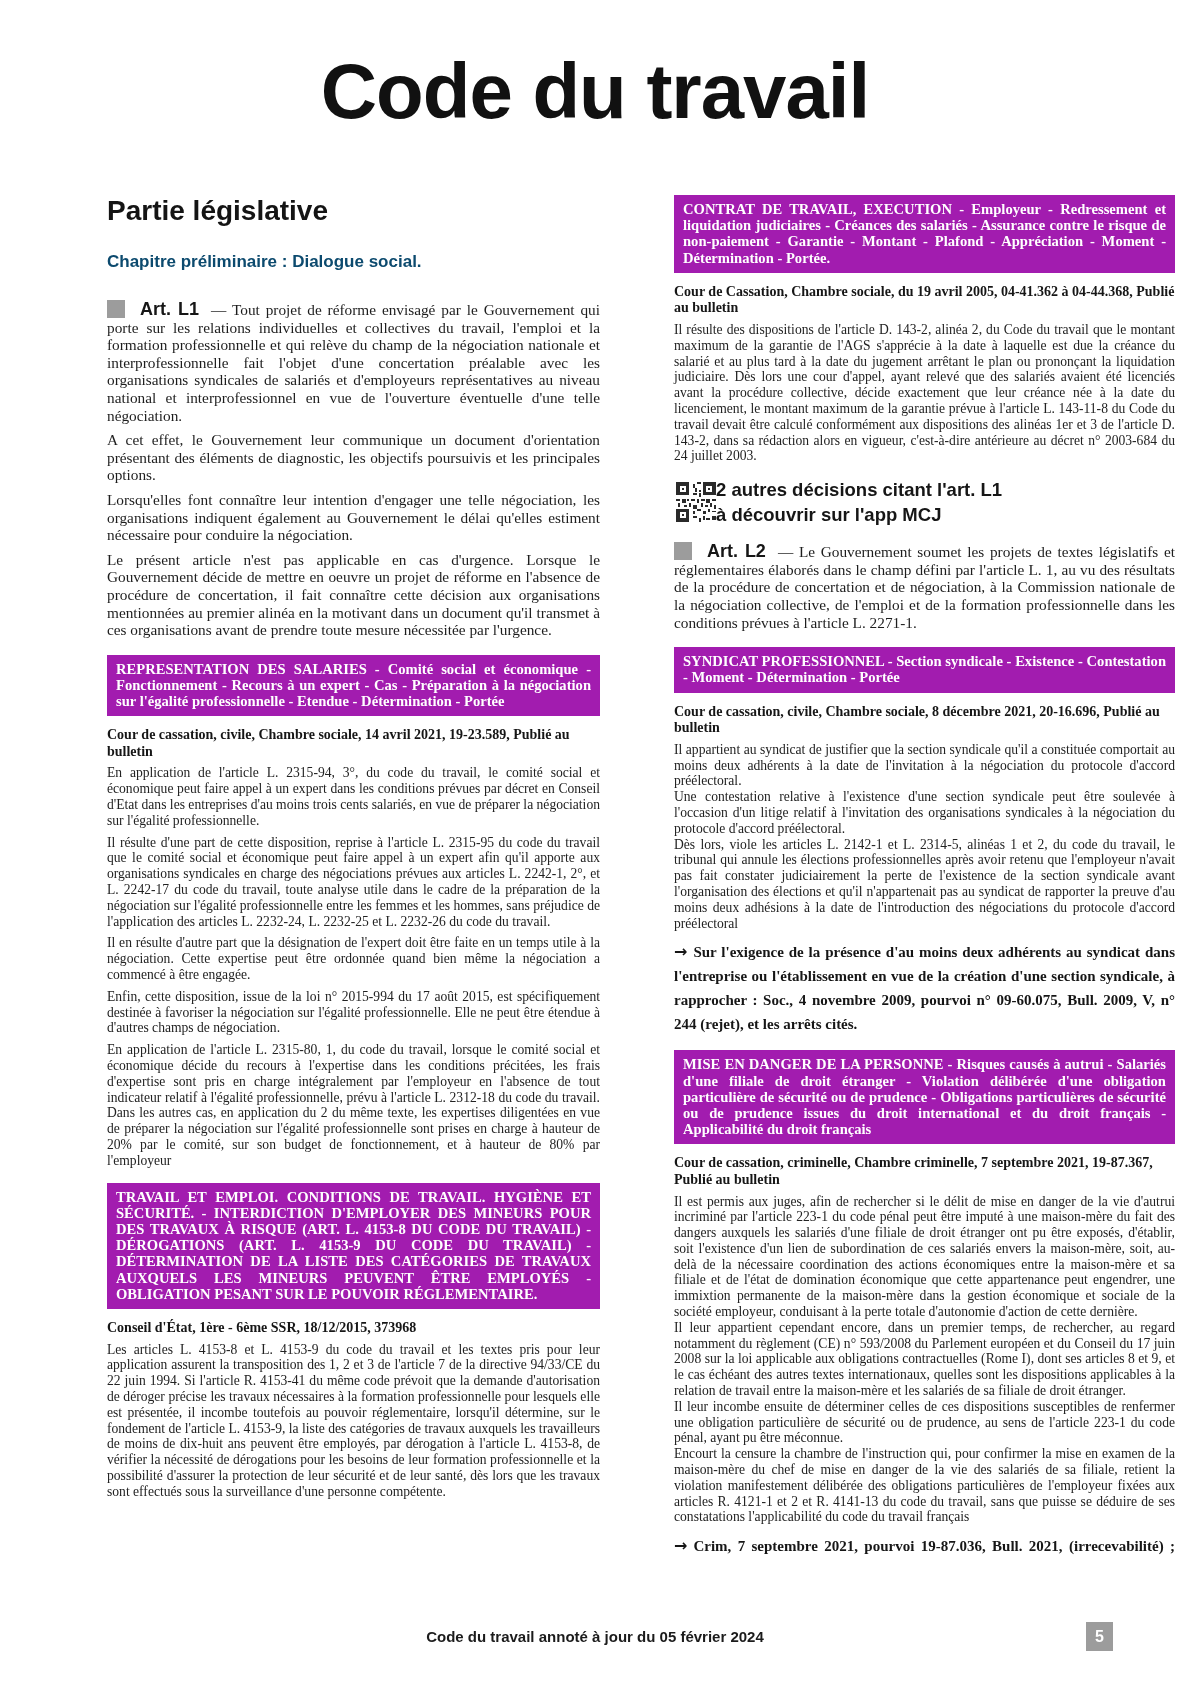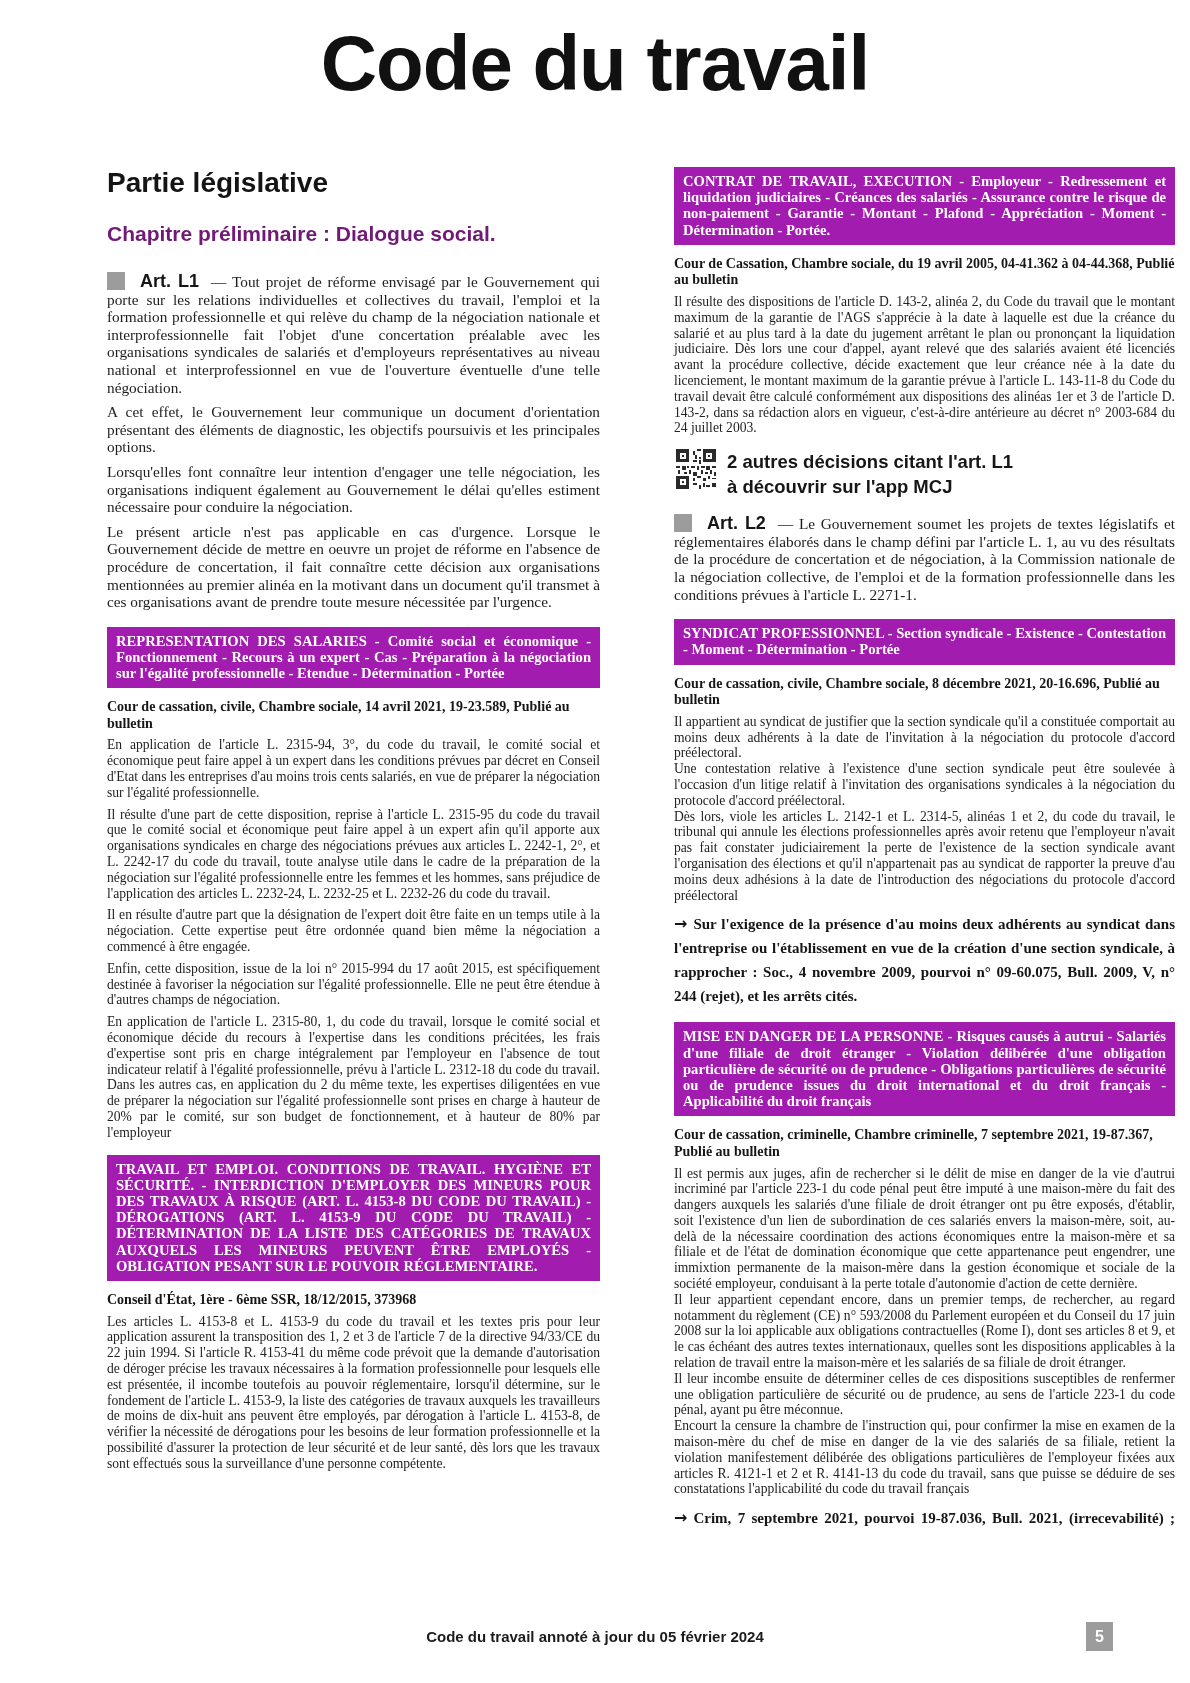--- a/index.html
+++ b/index.html
@@ -6,21 +6,21 @@
   html,body { background:#ffffff; }
   .page {
     position:relative;
     width:1190px; height:1683px;
     background:#ffffff;
     overflow:hidden;
     color:#1e1e1e;
     font-family:"Liberation Serif", serif;
   }
   
-  .page-header { padding-top:22px; text-align:center; }
+  .page-header { padding-top:50px; text-align:center; }
   .page-title {
     font-family:"Liberation Sans", sans-serif;
     font-weight:bold;
     font-size:78px;
     line-height:82px;
     color:#111111;
     letter-spacing:-1px;
   }
   
   .columns {
@@ -40,23 +40,23 @@
     font-family:"Liberation Sans", sans-serif;
     font-weight:bold;
     font-size:28px;
     line-height:32px;
     color:#141414;
     margin-bottom:22px;
   }
   .chapter-title {
     font-family:"Liberation Sans", sans-serif;
     font-weight:bold;
-    font-size:21px;
+    font-size:17px;
     line-height:25px;
-    color:#701a75;
+    color:#0c4a6e;
     margin-bottom:26px;
   }
 
   
   .art-para {
     font-size:15.3px;
     line-height:17.6px;
     text-align:justify;
     margin-bottom:7px;
     color:#1d1d1d;
@@ -119,22 +119,21 @@
   }
   .arrow-glyph {
     font-family:"DejaVu Sans", sans-serif;
     font-size:16px;
     margin-right:6px;
   }
 
   
   .qr-note {
     display:flex;
-    align-items:flex-start;
-    gap:11px;
+    align-items:center;
     margin:13px 0 15px 2px;
   }
   .qr-icon { width:40px; height:40px; flex:0 0 auto; }
   .qr-text {
     font-family:"Liberation Sans", sans-serif;
     font-weight:bold;
     font-size:18.5px;
     line-height:25px;
     color:#161616;
   }

